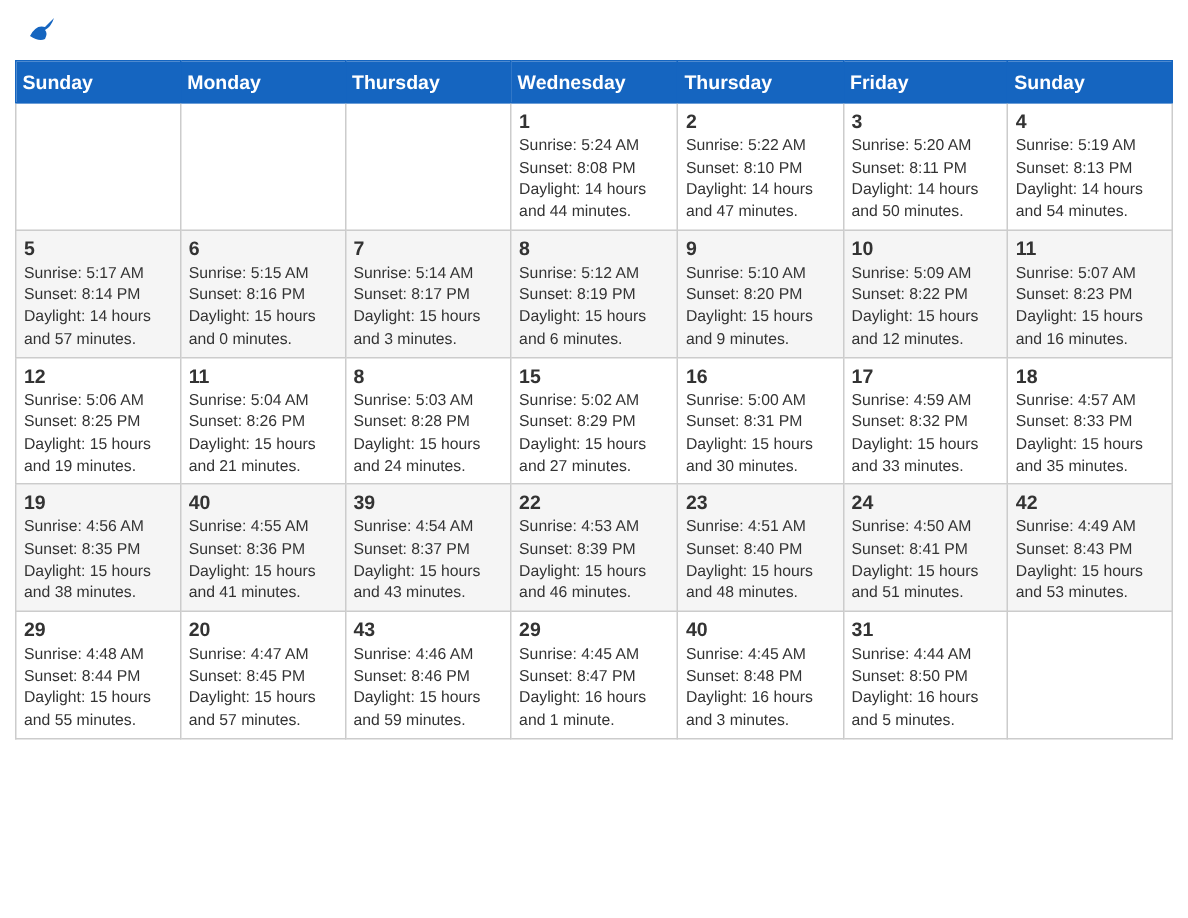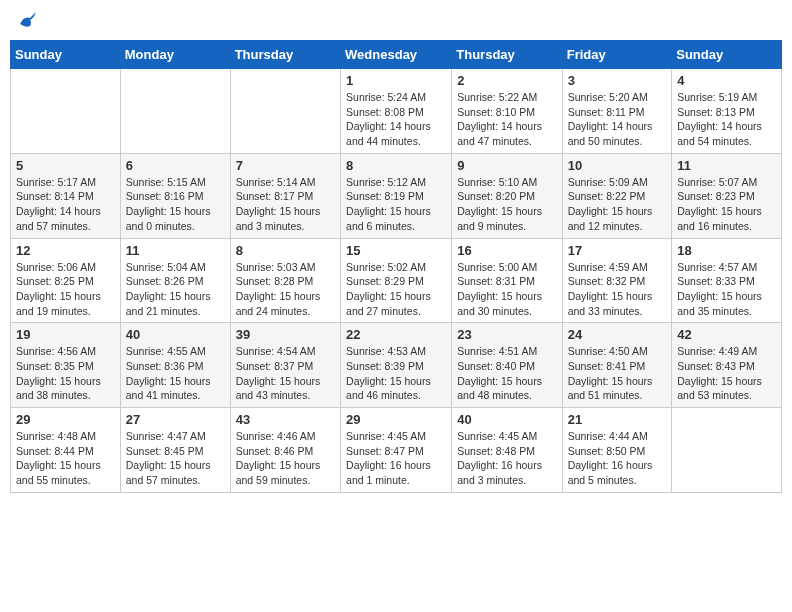--- a/index.html
+++ b/index.html
@@ -236,35 +236,35 @@
           <div class="day-number">42</div>
           <div class="day-info">Sunrise: 4:49 AM<br>Sunset: 8:43 PM<br>Daylight: 15 hours and 53 minutes.</div>
         </td>
       </tr>
       <tr>
         <td>
           <div class="day-number">29</div>
           <div class="day-info">Sunrise: 4:48 AM<br>Sunset: 8:44 PM<br>Daylight: 15 hours and 55 minutes.</div>
         </td>
         <td>
-          <div class="day-number">27</div>
+          <div class="day-number">20</div>
           <div class="day-info">Sunrise: 4:47 AM<br>Sunset: 8:45 PM<br>Daylight: 15 hours and 57 minutes.</div>
         </td>
         <td>
           <div class="day-number">43</div>
           <div class="day-info">Sunrise: 4:46 AM<br>Sunset: 8:46 PM<br>Daylight: 15 hours and 59 minutes.</div>
         </td>
         <td>
           <div class="day-number">29</div>
           <div class="day-info">Sunrise: 4:45 AM<br>Sunset: 8:47 PM<br>Daylight: 16 hours and 1 minute.</div>
         </td>
         <td>
           <div class="day-number">40</div>
           <div class="day-info">Sunrise: 4:45 AM<br>Sunset: 8:48 PM<br>Daylight: 16 hours and 3 minutes.</div>
         </td>
         <td>
-          <div class="day-number">21</div>
+          <div class="day-number">31</div>
           <div class="day-info">Sunrise: 4:44 AM<br>Sunset: 8:50 PM<br>Daylight: 16 hours and 5 minutes.</div>
         </td>
         <td class="empty-cell"></td>
       </tr>
     </tbody>
 </table>
 
 </body></html>

